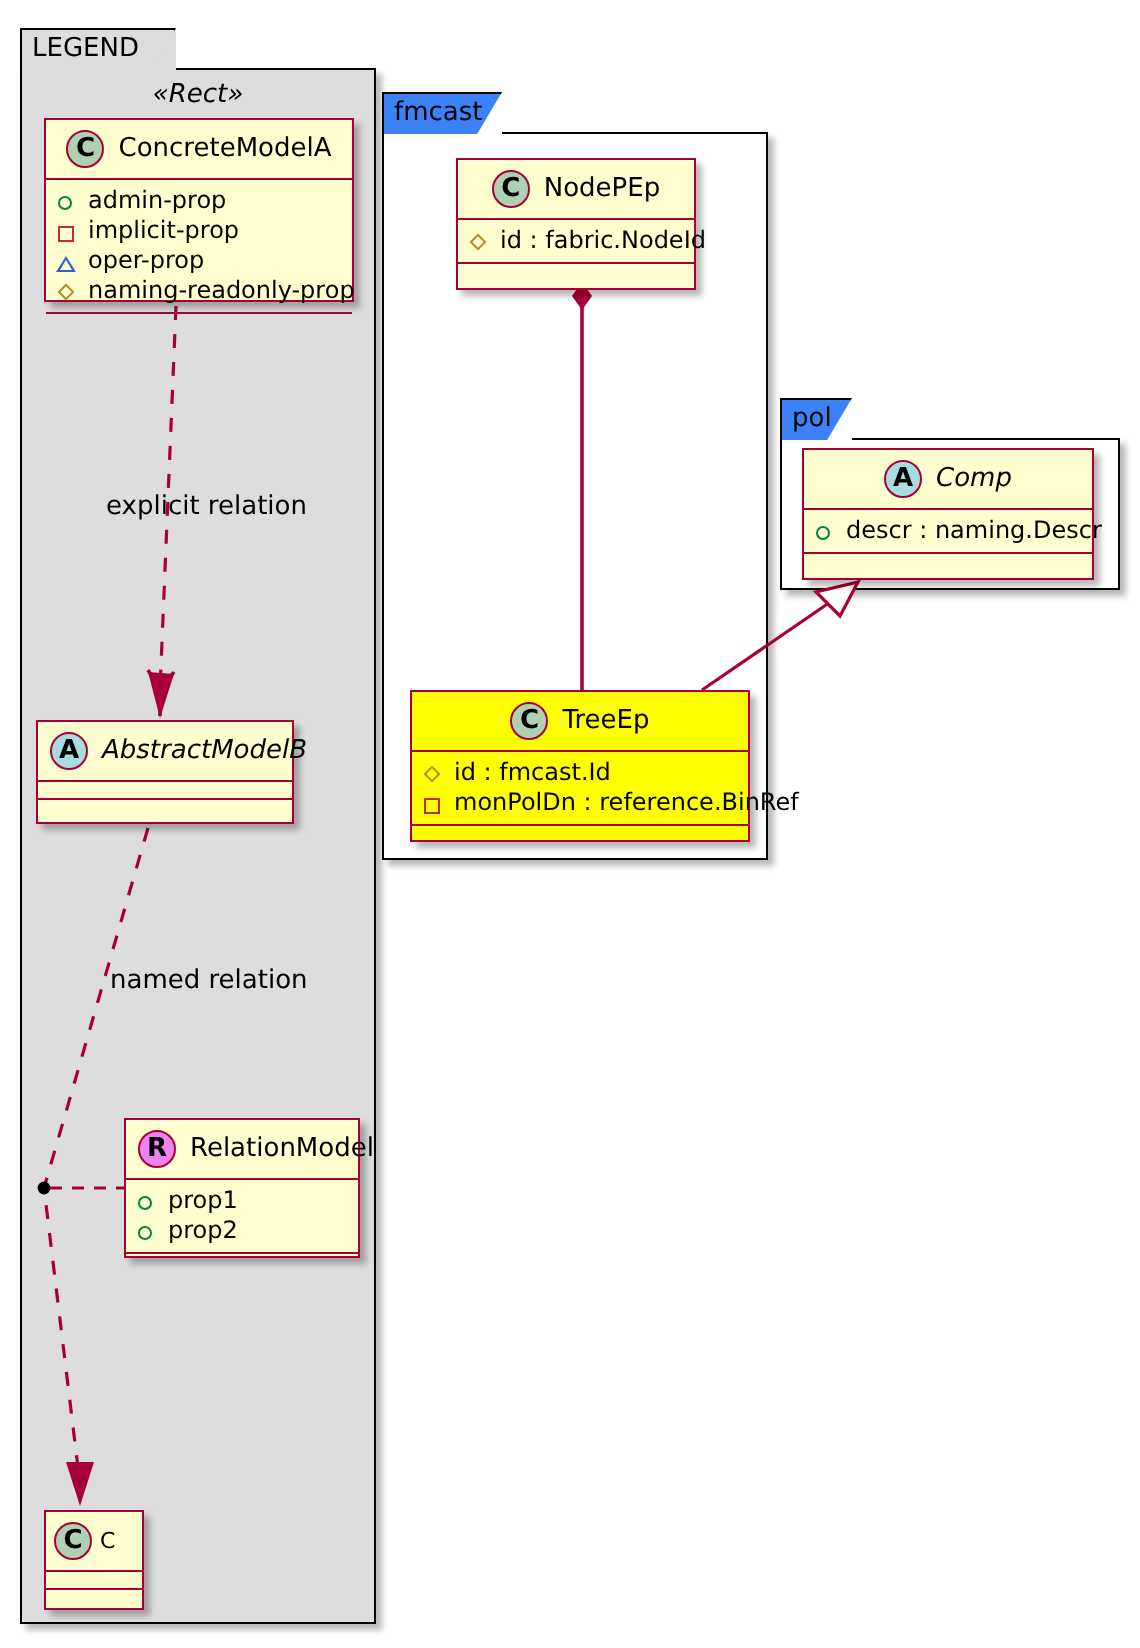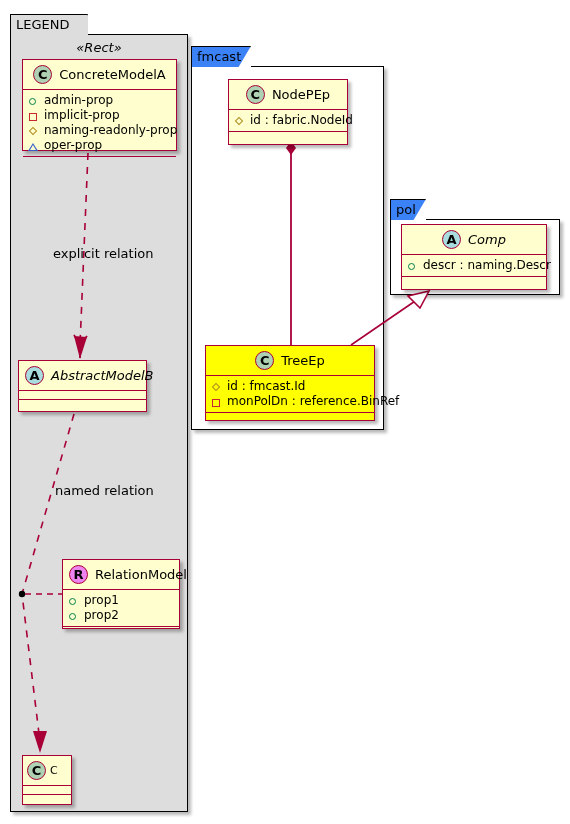--- a/index.html
+++ b/index.html
@@ -148,29 +148,29 @@
         <span>admin-prop</span>
       </div>
       <div class="attr">
         <span class="vis">
             <span class="vis-square"></span>
           </span>
         <span>implicit-prop</span>
       </div>
       <div class="attr">
         <span class="vis">
+            <span class="vis-triangle"></span>
+          </span>
+        <span>oper-prop</span>
+      </div>
+      <div class="attr">
+        <span class="vis">
             <span class="vis-diamond"></span>
           </span>
         <span>naming-readonly-prop</span>
-      </div>
-      <div class="attr">
-        <span class="vis">
-            <span class="vis-triangle"></span>
-          </span>
-        <span>oper-prop</span>
       </div>
     </div>
     <div class="cls-foot"></div>
   </div>
 
   <div class="cls" style="left:18px;top:360px;width:129px;height:52px;">
     <div class="cls-head left">
       <span class="badge A">A</span>
       <span class="cls-title ital">AbstractModelB</span>
     </div>

